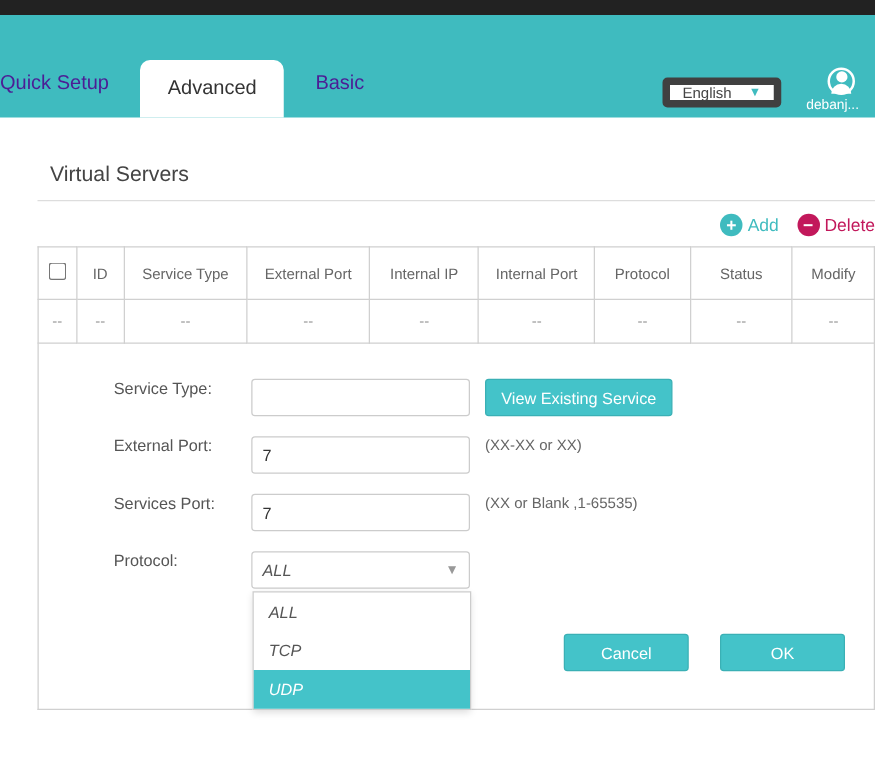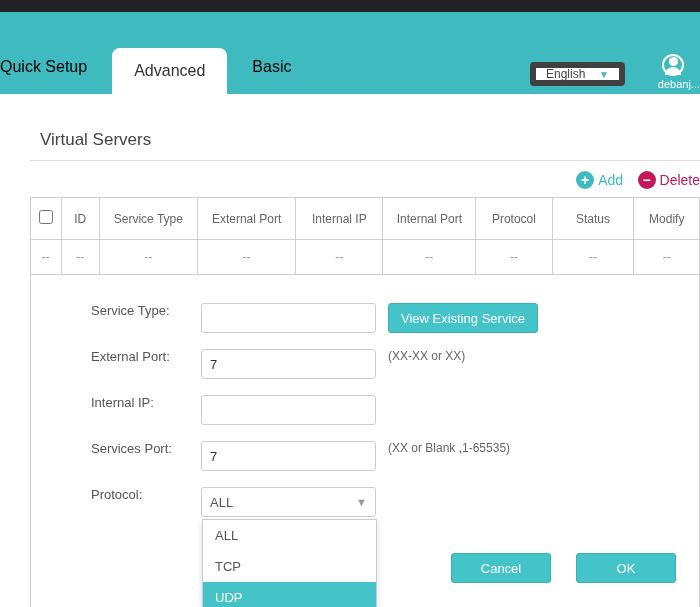--- a/index.html
+++ b/index.html
@@ -1,25 +1,25 @@
 <!DOCTYPE html>
 <html><head>
 <meta charset="utf-8">
 <style>
   * { box-sizing: border-box; margin: 0; padding: 0; }
   body { font-family: Arial, Helvetica, sans-serif; font-size: 13px; color: #333; background: #fff; width: 700px; height: 607px; overflow: hidden; }
   .top-dark { height: 12px; background: #222; }
   .header-bar { height: 82px; background: #3fbbbf; position: relative; }
   .nav-tabs { position: absolute; bottom: 0; left: 0; display: flex; align-items: flex-end; }
-  .nav-tab { color: #000000; font-size: 16px; padding: 10px 25px 18px 25px; cursor: pointer; }
+  .nav-tab { color: #4c1d95; font-size: 16px; padding: 10px 25px 18px 25px; cursor: pointer; }
   .nav-tab.active { background: #fff; color: #333; border-radius: 8px 8px 0 0; padding: 14px 22px; margin-bottom: 0; }
   .nav-quick { padding-left: 0px; }
   .lang-select { position: absolute; top: 50px; right: 75px; width: 95px; height: 24px; border: 6px solid #404040; border-radius: 4px; background: #fff; padding: 2px 10px; color: #444; font-size: 12px; display: flex; align-items: center; justify-content: space-between; cursor: pointer; }
   .lang-select .arrow { color: #3fbbbf; font-size: 10px; }
-  .user-box { position: absolute; top: 42px; right: 0px; color: #fff; font-size: 11px; text-align: right; width: 55px;}
+  .user-box { position: absolute; top: 42px; right: 0px; color: #fff; font-size: 11px; text-align: left; width: 55px;}
   .user-box .avatar { width: 22px; height: 22px; border: 2px solid #fff; border-radius: 50%; margin: 0 auto 2px auto; position: relative; }
   .avatar::before { content: ""; position: absolute; width: 9px; height: 9px; border-radius:50%; left: 5px; top: 1px; background:#fff; }
   .avatar::after { content: ""; position: absolute; width: 16px; height: 8px; border-radius: 8px 8px 0 0; left: 1px; top: 11px; background:#fff; }
   .page-title { font-size: 17px; color:#444; padding: 36px 0 10px 40px; }
   .divider { border-top: 1px solid #ddd; margin-left: 30px; }
   .actions { text-align: right; padding: 10px 0 8px 0; margin-left:30px; }
   .action { display: inline-flex; align-items: center; gap: 4px; cursor: pointer; font-size: 14px; }
   .action.add { color: #3fbbbf; }
   .action.delete { color: #c2185b; }
   .icon-circle { width: 18px; height: 18px; border-radius: 50%; display: inline-flex; align-items: center; justify-content: center; color: #fff; font-weight: bold; font-size: 14px; }
@@ -28,21 +28,21 @@
   .table-wrap { margin-left: 30px; }
   table.grid { width: 100%; border-collapse: collapse; }
   table.grid th, table.grid td { border: 1px solid #d0d0d0; text-align: center; color: #666; font-weight: normal; font-size: 12px; }
   table.grid th { padding: 12px 6px; }
   table.grid td { padding: 10px 6px; color: #999; }
   .checkbox-cell { width: 28px; }
   .form-area { border: 1px solid #d0d0d0; border-top: none; margin-left:30px; padding: 20px 0 30px 0; }
   .form-row { display: flex; align-items: flex-start; padding: 8px 0; }
   .form-label { width: 170px; padding-left: 60px; color: #555; font-size: 13px; }
   .form-input { width: 175px; height: 30px; border: 1px solid #ccc; border-radius: 3px; padding: 4px 8px; font-size: 13px; color: #333; }
-  .form-select { width: 175px; height: 30px; border: 1px solid #ccc; border-radius: 3px; padding: 4px 8px; font-size: 13px; color: #555; display:flex; align-items:center; justify-content:space-between; cursor:pointer; position:relative;}
+  .form-select { width: 175px; height: 30px; border: 1px solid #ccc; border-radius: 3px; padding: 4px 8px; font-size: 13px; color: #555; display:flex; align-items:center; justify-content:space-between; cursor:pointer; position:relative;font-style:italic;}
   .form-hint { margin-left: 12px; color: #666; font-size: 12px; }
   .btn-teal { background: #44c3c9; color: #fff; border: 1px solid #3ab0b5; border-radius: 3px; height: 30px; padding: 0 12px; font-size: 13px; cursor: pointer; }
   .btn-teal.md { width: 100px; text-align:center;}
   .btn-row { padding-left: 420px; padding-top: 28px; display:flex; gap:25px; }
   .dropdown-options { position: absolute; top: 31px; left: 0; width: 175px; border: 1px solid #ccc; background:#fff; box-shadow: 0 2px 6px rgba(0,0,0,0.15); z-index: 5;}
   .opt { padding: 8px 12px; color:#555; cursor:pointer; }
   .opt.selected { background: #44c3c9; color:#fff; }
   .select-caret { color:#999; font-size:11px;}
   input[type="checkbox"]{ width:14px; height:14px;}
 </style>
@@ -116,24 +116,20 @@
     <div class="form-label">Service Type:</div>
     <input class="form-input" value="" style="">
     <button class="btn-teal" style="margin-left:12px">View Existing Service</button>
   </div>
   <div class="form-row">
     <div class="form-label">External Port:</div>
     <input class="form-input" value="7" style="">
     <span class="form-hint">(XX-XX or XX)</span>
   </div>
   <div class="form-row">
-    <div class="form-label">Internal IP:</div>
-    <input class="form-input" value="" style="">
-  </div>
-  <div class="form-row">
     <div class="form-label">Services Port:</div>
     <input class="form-input" value="7" style="">
     <span class="form-hint">(XX or Blank ,1-65535)</span>
   </div>
   <div class="form-row">
     <div class="form-label">Protocol:</div>
     <div class="form-select">
       <span>ALL</span>
       <span class="select-caret">▼</span>
       <div class="dropdown-options">

